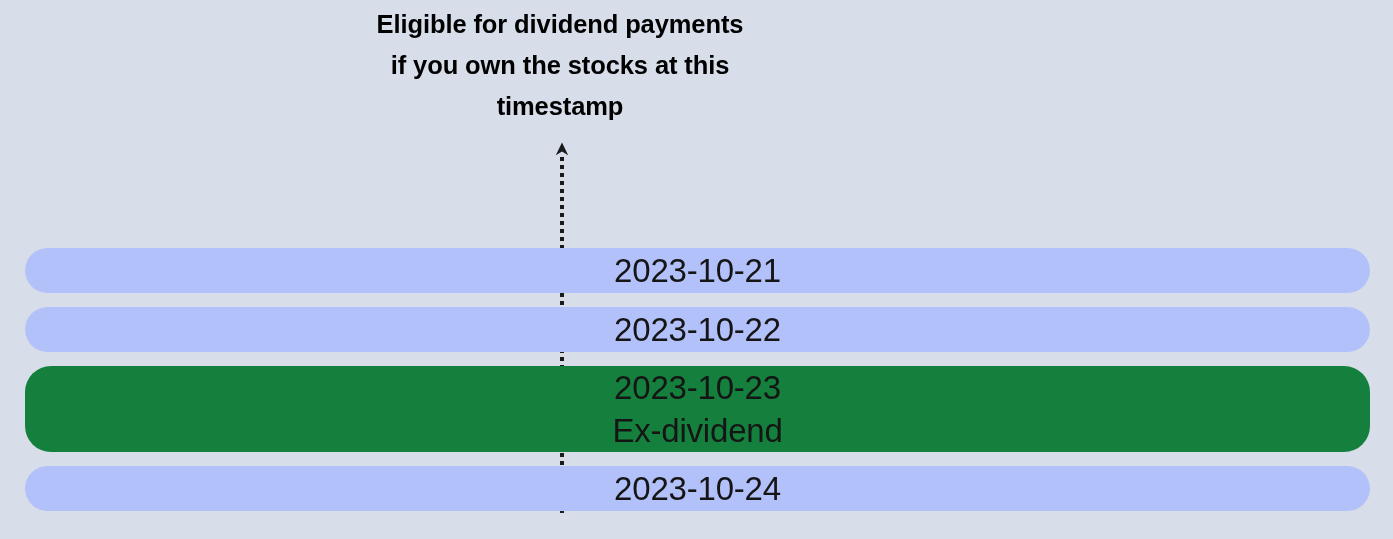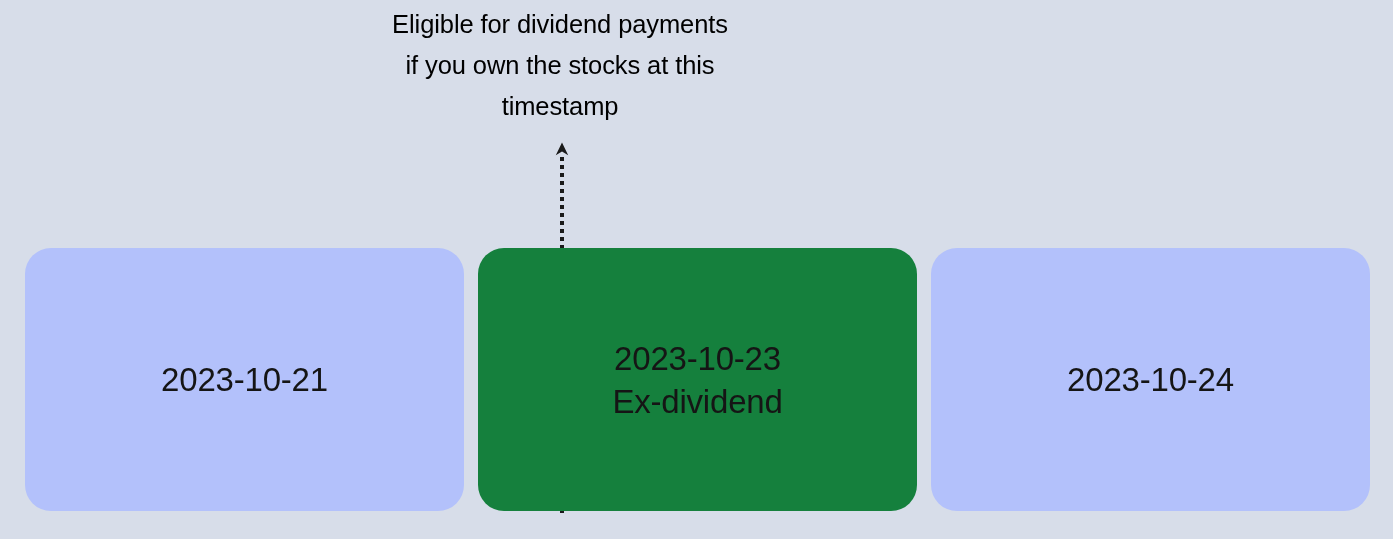--- a/index.html
+++ b/index.html
@@ -22,21 +22,21 @@
   }
 
   
   .callout {
     position: absolute;
     left: 318px;
     top: 4px;
     width: 484px;
     text-align: center;
     font-size: 25.5px;
-    font-weight: normal;
+    font-weight: bold;
     line-height: 41px;
     color: #000000;
     letter-spacing: -0.1px;
     white-space: pre-line;
   }
 
   
   .pointer {
     position: absolute;
     left: 554px;
@@ -69,21 +69,21 @@
   }
 
   
   .timeline {
     position: absolute;
     left: 25px;
     top: 248px;
     width: 1345px;
     height: 263px;
     display: flex;
-    flex-direction: row;
+    flex-direction: column;
     align-items: stretch;
     gap: 14px;
   }
 
   .day-card {
     flex: 1 1 0;
     border-radius: 26px;
     background: #b3c1fb;
     display: flex;
     flex-direction: column;
@@ -129,20 +129,24 @@
     <div class="dotted-stem"></div>
   </div>
 
   <div class="timeline">
 
     <div class="day-card">
       <span class="date-line">2023-10-21</span>
 
     </div>
 
+    <div class="day-card">
+      <span class="date-line">2023-10-22</span>
+
+    </div>
 
     <div class="day-card highlight">
       <span class="date-line">2023-10-23</span>
       <span class="note-line">Ex-dividend</span>
     </div>
 
     <div class="day-card">
       <span class="date-line">2023-10-24</span>
 
     </div>

